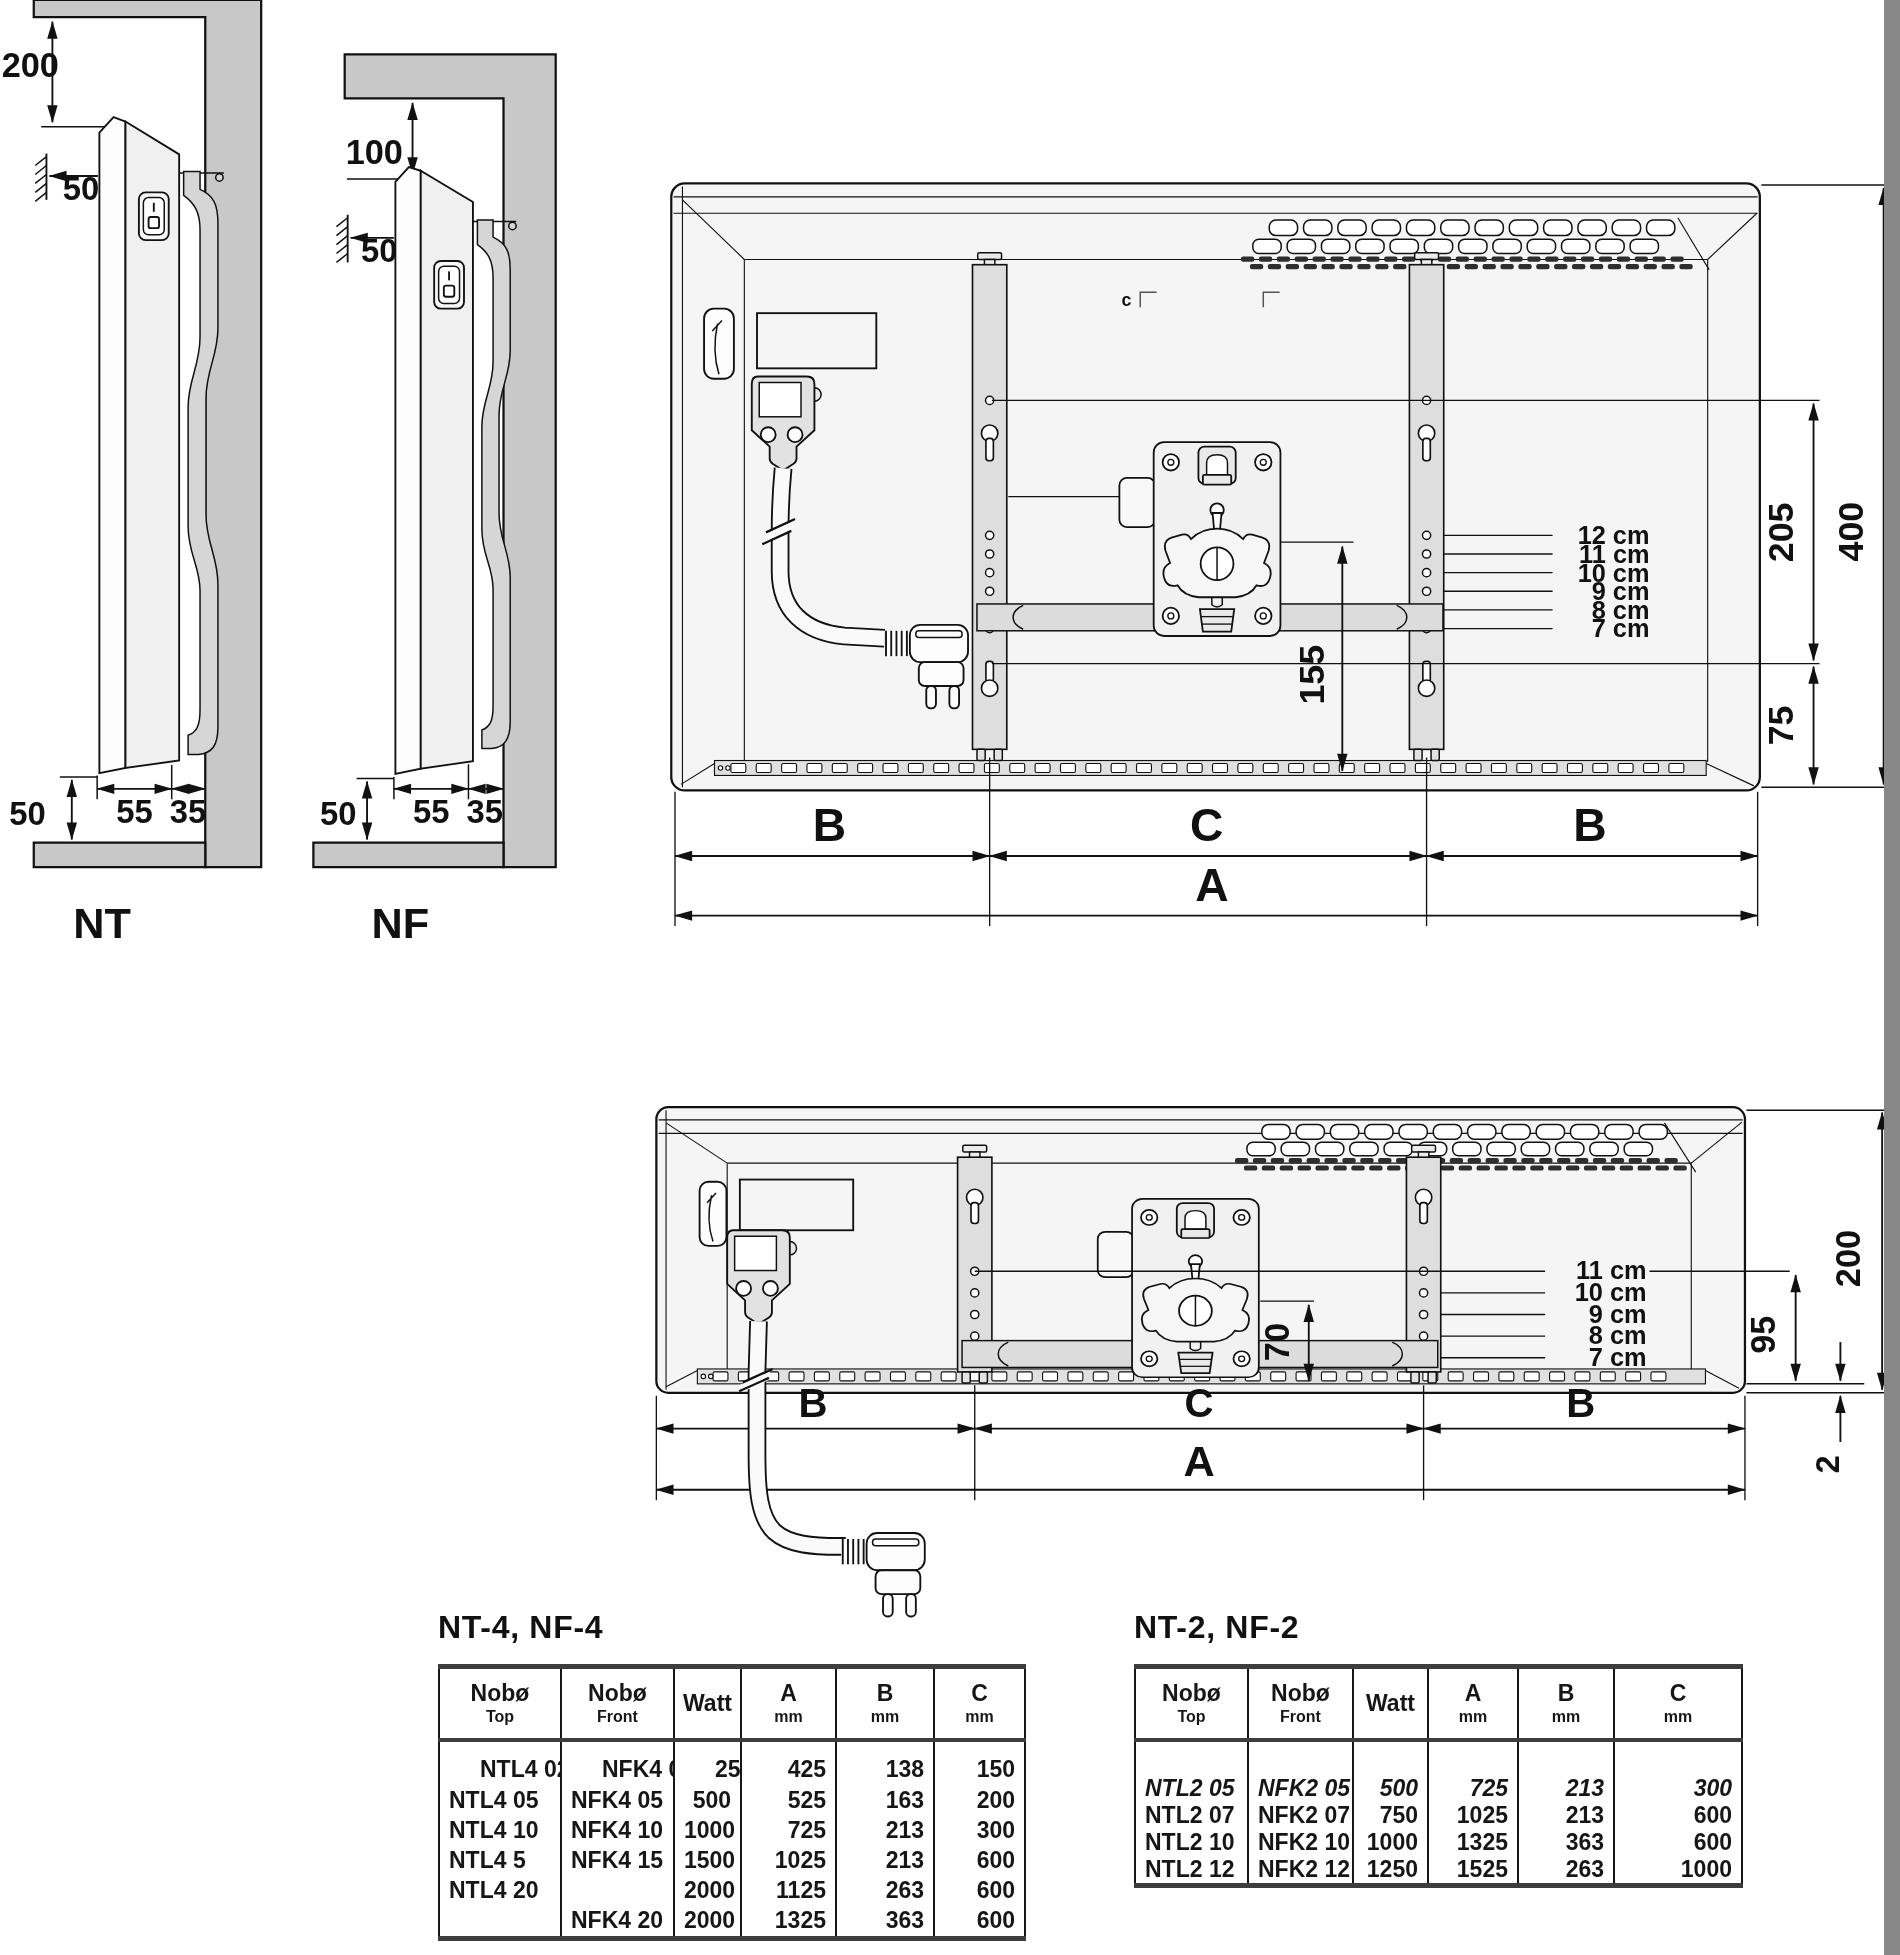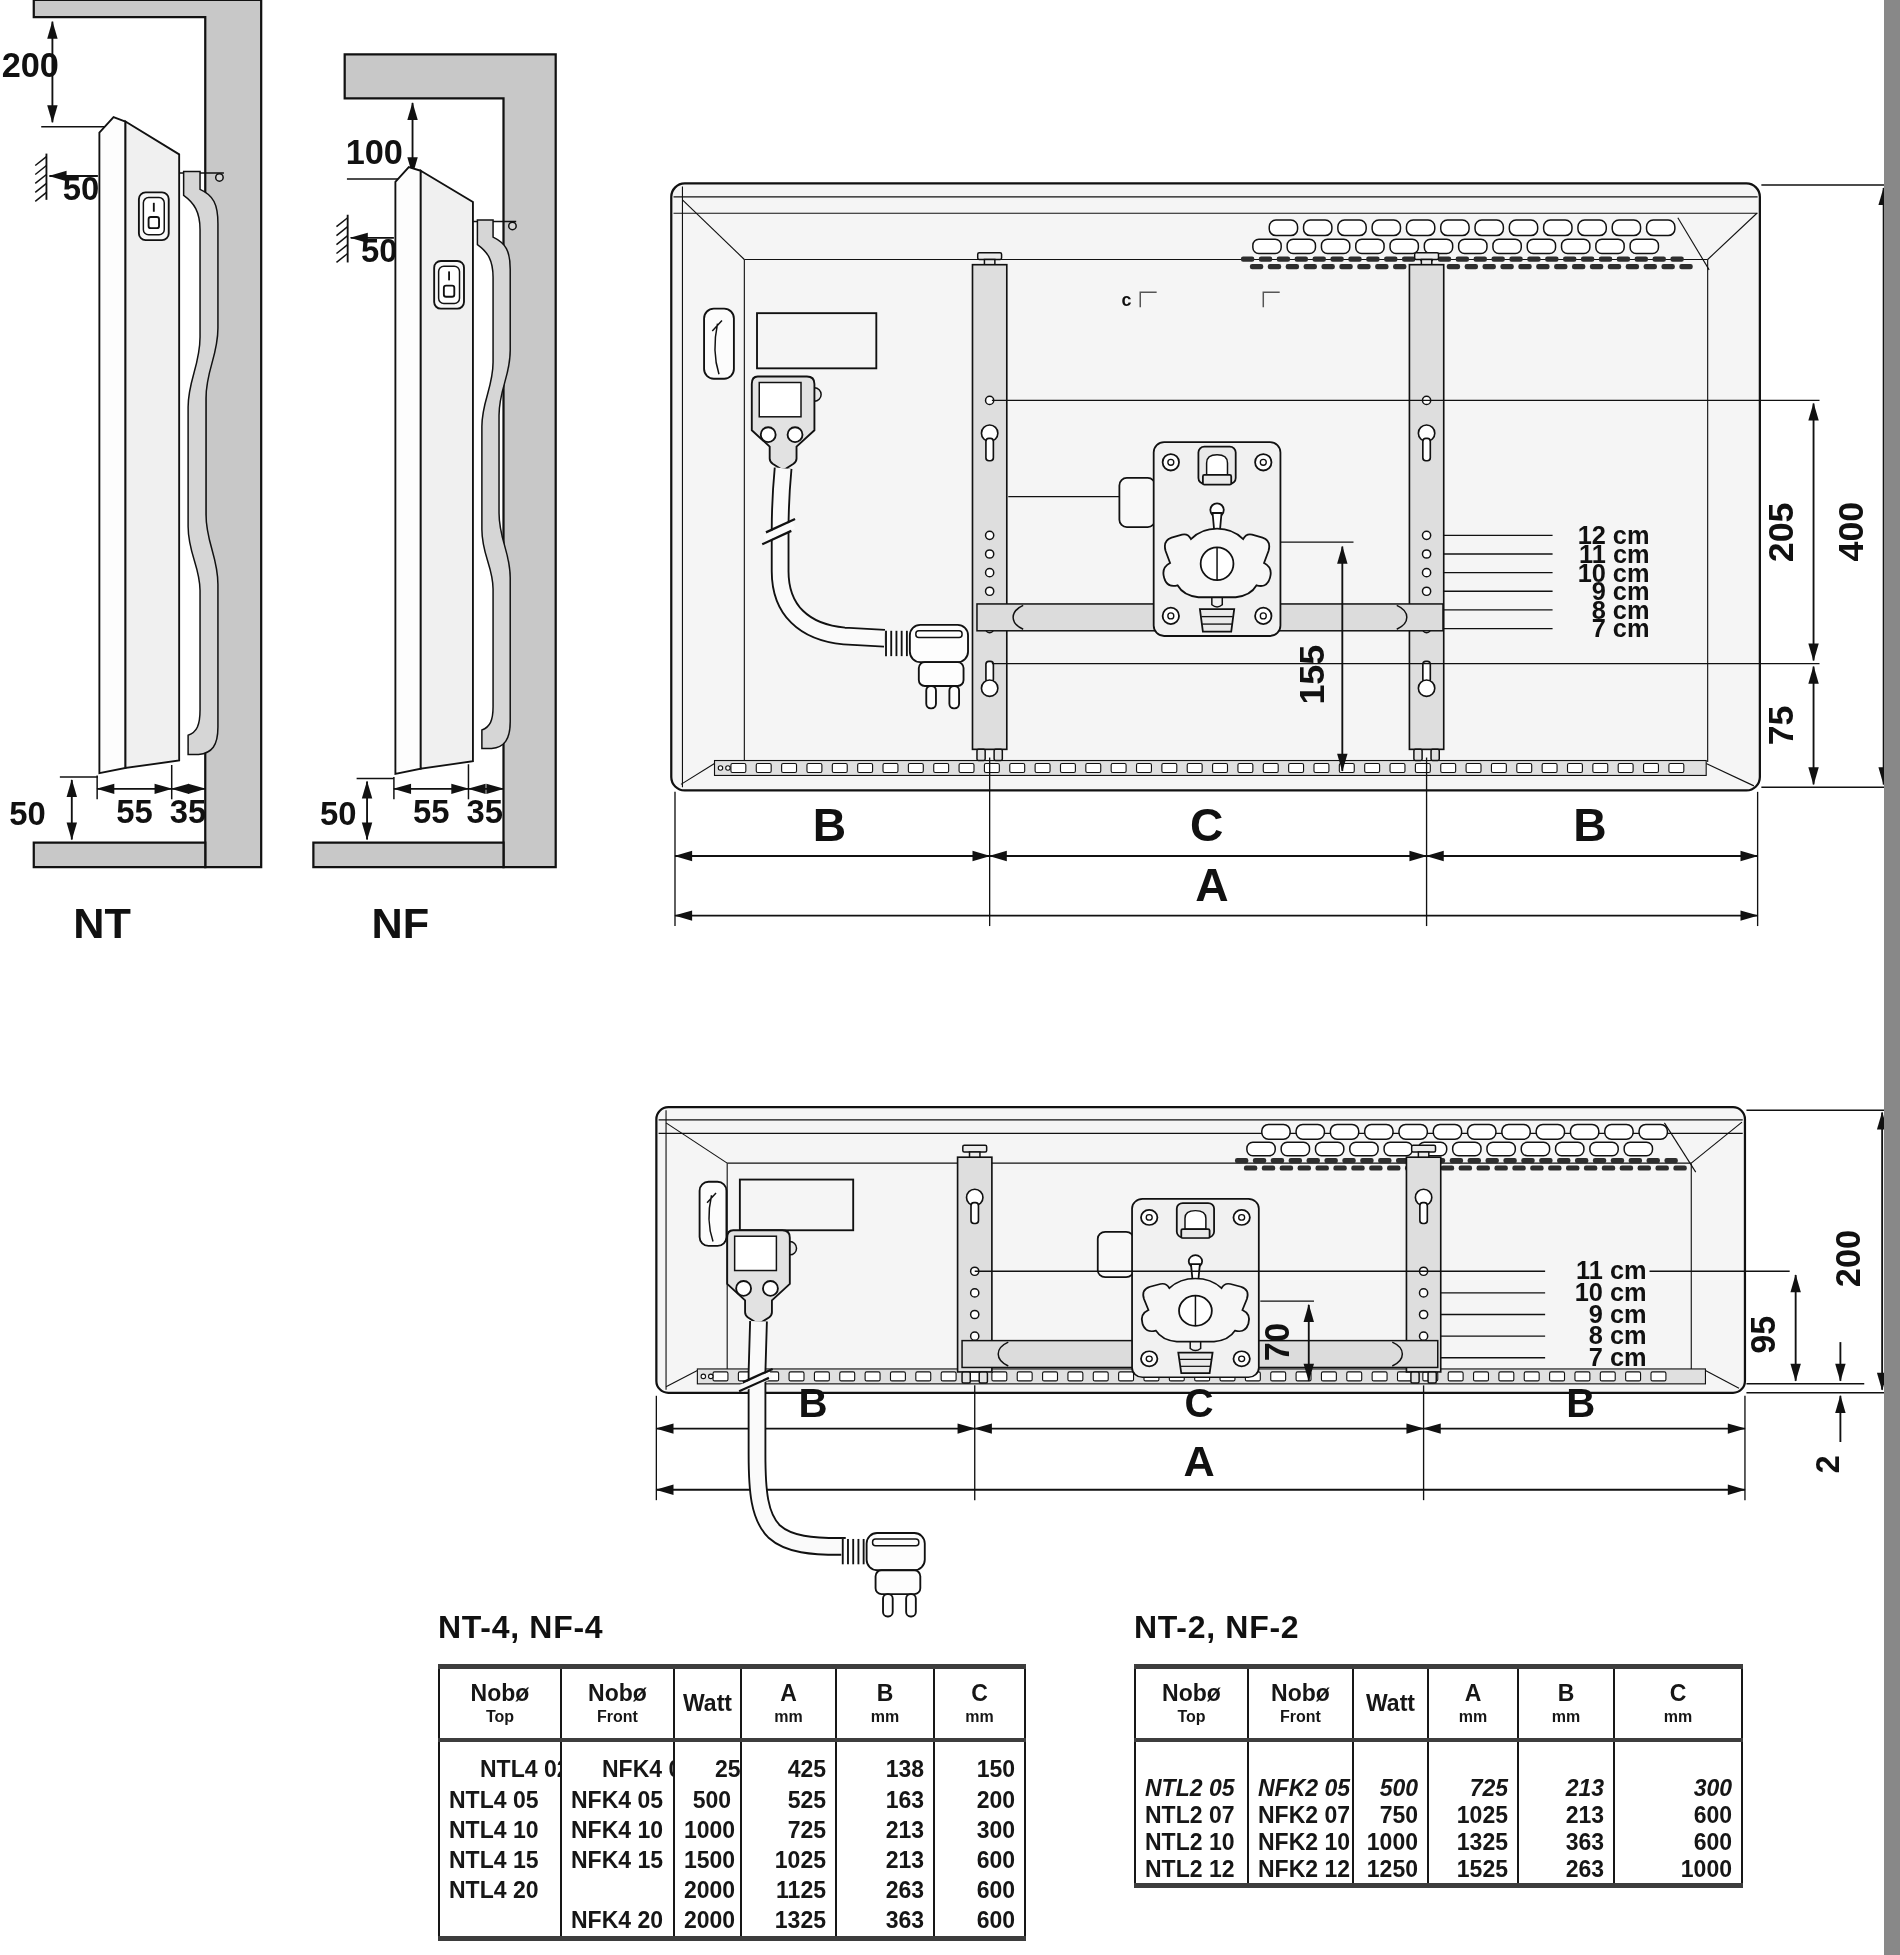--- a/index.html
+++ b/index.html
@@ -664,21 +664,21 @@
         </tr>
         <tr>
           <td class="al">NTL4 10</td>
           <td class="al">NFK4 10</td>
           <td class="ar">1000</td>
           <td class="ar">725</td>
           <td class="ar">213</td>
           <td class="ar">300</td>
         </tr>
         <tr>
-          <td class="al">NTL4 15</td>
+          <td class="al">NTL4 5</td>
           <td class="al">NFK4 15</td>
           <td class="ar">1500</td>
           <td class="ar">1025</td>
           <td class="ar">213</td>
           <td class="ar">600</td>
         </tr>
         <tr>
           <td class="al">NTL4 20</td>
           <td class="al"></td>
           <td class="ar">2000</td>

